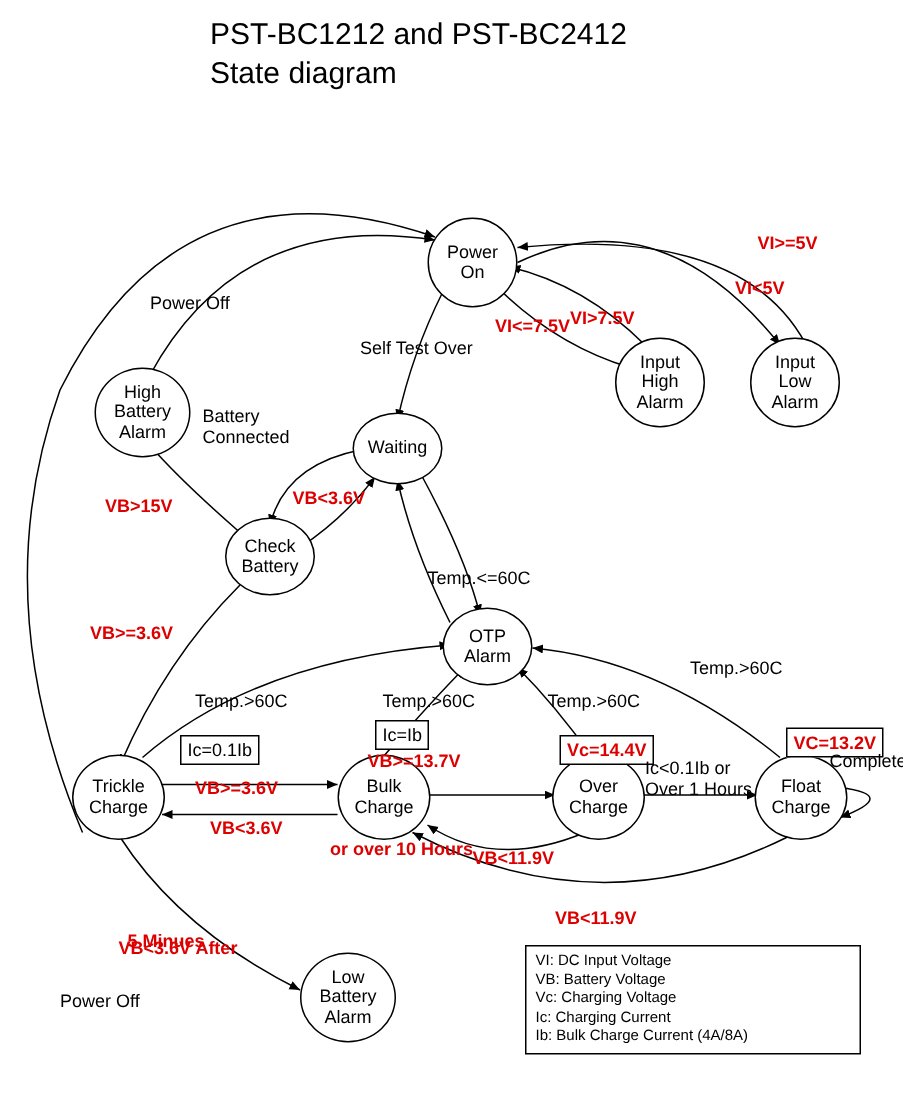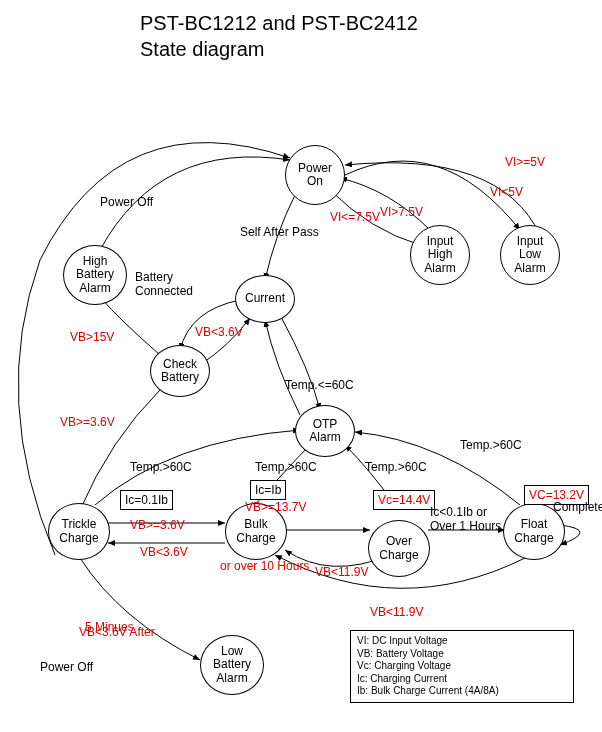--- a/index.html
+++ b/index.html
@@ -30,21 +30,21 @@
     justify-content: center;
     background: #fff;
   }
   .state span { line-height: 1.1; }
   .label {
     position: absolute;
     font-size: 12px;
     color: #000;
     white-space: nowrap;
   }
-  .red { color: #d00; font-weight: normal; }
+  .red { color: #d00; font-weight: bold; }
   .box {
     position: absolute;
     border: 1px solid #000;
     font-size: 12px;
     padding: 2px 4px;
     background: #fff;
   }
   .legend {
     position: absolute;
     border: 1px solid #000;
@@ -122,49 +122,49 @@
 <div class="state" style="left:285px; top:145px; width:58px; height:58px;">
     <span>Power<br>On</span>
   </div>
 <div class="state" style="left:410px; top:225px; width:58px; height:58px;">
     <span>Input<br>High<br>Alarm</span>
   </div>
 <div class="state" style="left:500px; top:225px; width:58px; height:58px;">
     <span>Input<br>Low<br>Alarm</span>
   </div>
 <div class="state" style="left:235px; top:275px; width:58px; height:46px;">
-    <span>Current</span>
+    <span>Waiting</span>
   </div>
 <div class="state" style="left:63px; top:245px; width:62px; height:58px;">
     <span>High<br>Battery<br>Alarm</span>
   </div>
 <div class="state" style="left:150px; top:345px; width:58px; height:50px;">
     <span>Check<br>Battery</span>
   </div>
 <div class="state" style="left:295px; top:405px; width:58px; height:50px;">
     <span>OTP<br>Alarm</span>
   </div>
 <div class="state" style="left:48px; top:503px; width:60px; height:55px;">
     <span>Trickle<br>Charge</span>
   </div>
 <div class="state" style="left:225px; top:503px; width:60px; height:55px;">
     <span>Bulk<br>Charge</span>
   </div>
-<div class="state" style="left:368px; top:520px; width:60px; height:55px;">
+<div class="state" style="left:368px; top:503px; width:60px; height:55px;">
     <span>Over<br>Charge</span>
   </div>
 <div class="state" style="left:503px; top:503px; width:60px; height:55px;">
     <span>Float<br>Charge</span>
   </div>
 <div class="state" style="left:200px; top:635px; width:62px; height:58px;">
     <span>Low<br>Battery<br>Alarm</span>
   </div>
 
 <div class="label" style="left:100px; top:195px;">Power Off</div>
-<div class="label" style="left:240px; top:225px;">Self After Pass</div>
+<div class="label" style="left:240px; top:225px;">Self Test Over</div>
 <div class="label red" style="left:505px; top:155px;">VI&gt;=5V</div>
 <div class="label red" style="left:490px; top:185px;">VI&lt;5V</div>
 <div class="label red" style="left:380px; top:205px;">VI&gt;7.5V</div>
 <div class="label red" style="left:330px; top:210px;">VI&lt;=7.5V</div>
 <div class="label" style="left:135px; top:270px; white-space:normal; width:70px;">Battery<br>Connected</div>
 <div class="label red" style="left:195px; top:325px;">VB&lt;3.6V</div>
 <div class="label red" style="left:70px; top:330px;">VB&gt;15V</div>
 <div class="label red" style="left:60px; top:415px;">VB&gt;=3.6V</div>
 <div class="label" style="left:285px; top:355px;margin-top:23px;">Temp.&lt;=60C</div>
 <div class="label" style="left:130px; top:460px;">Temp.&gt;60C</div>

